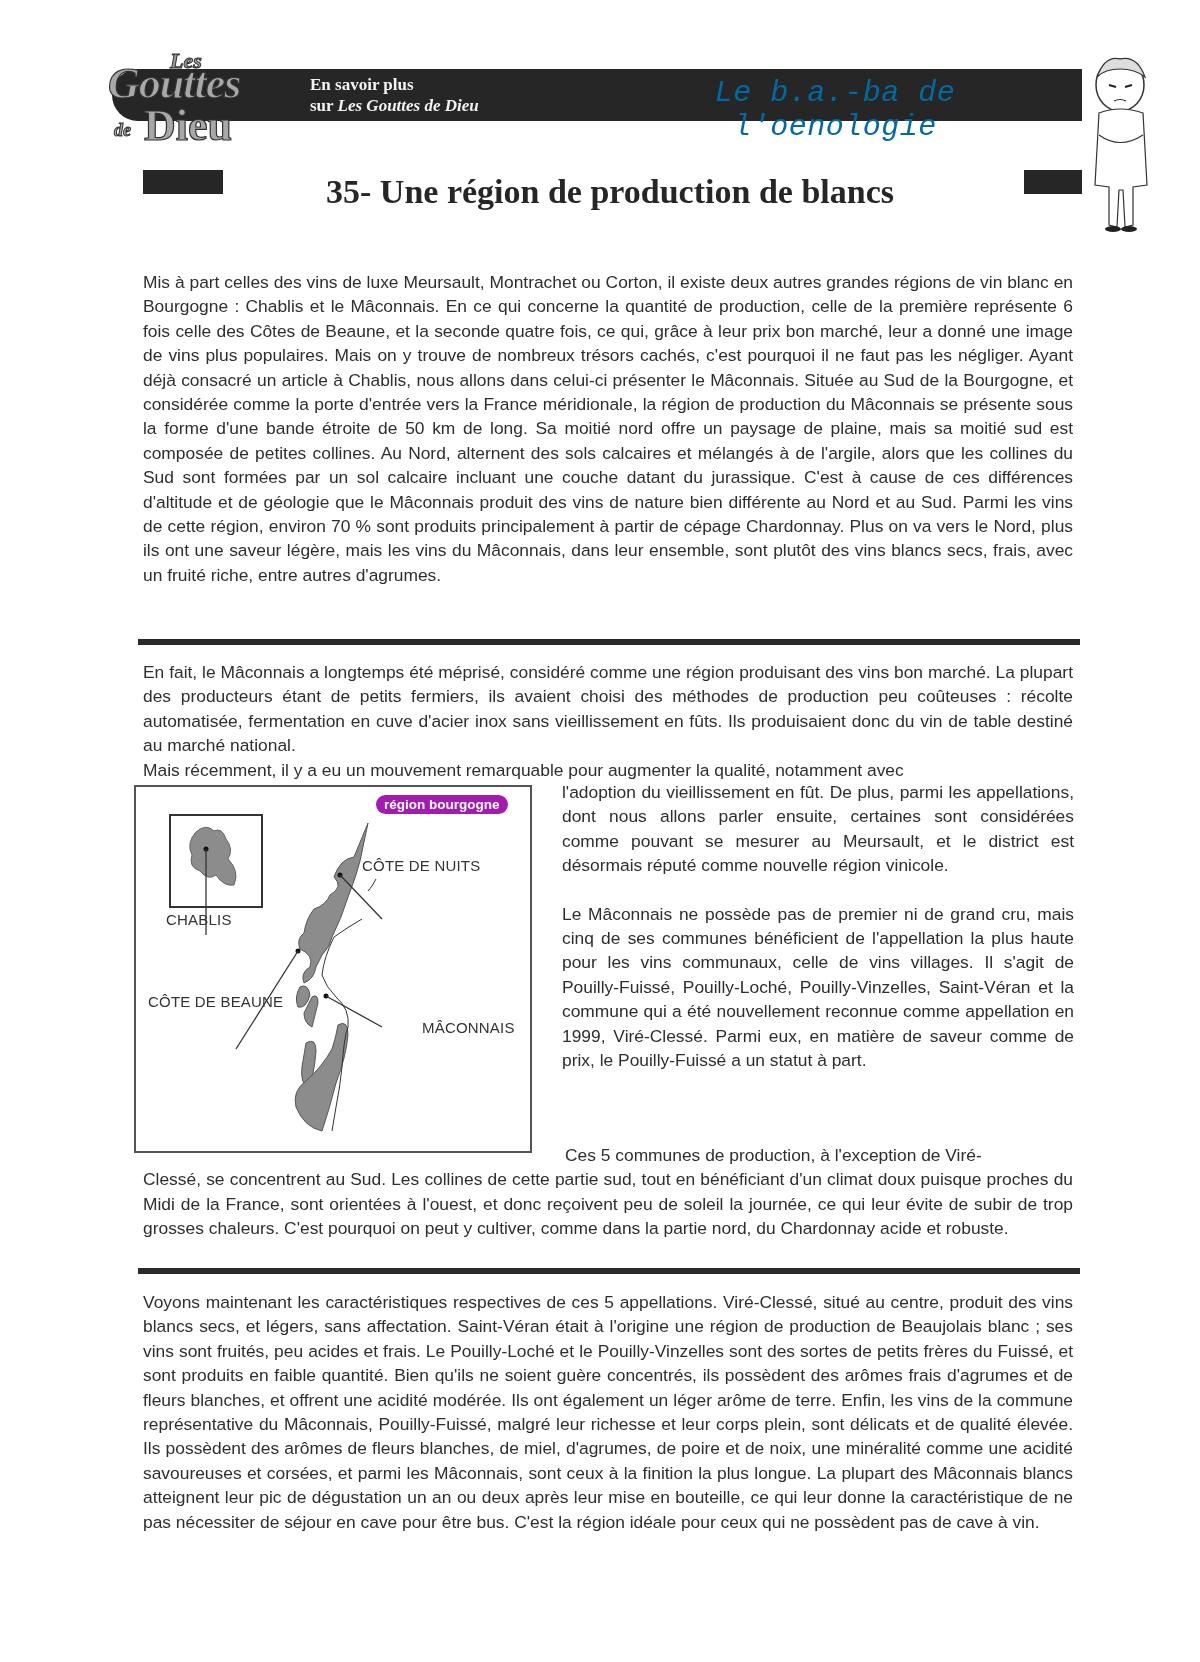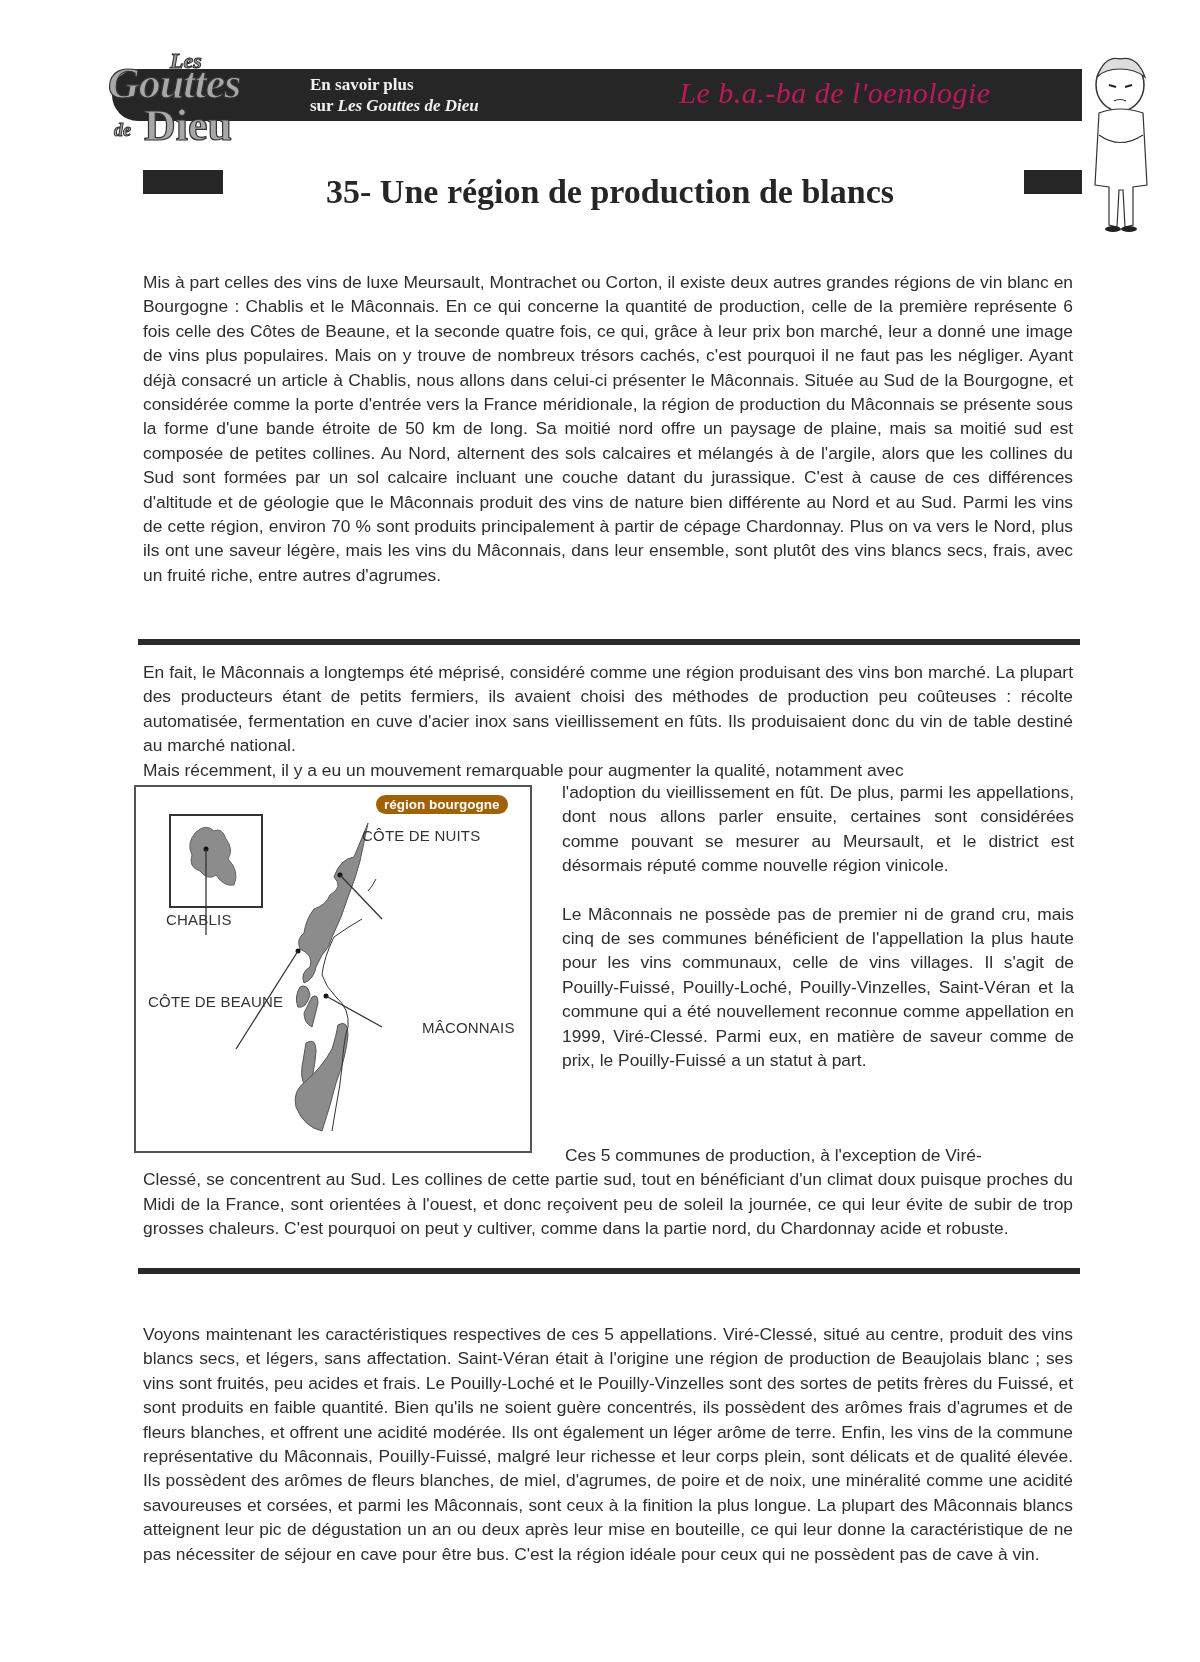--- a/index.html
+++ b/index.html
@@ -5,31 +5,31 @@
   html, body { margin:0; padding:0; background:#ffffff; }
   body { width:1200px; height:1662px; position:relative; overflow:hidden; font-family:"Liberation Sans", sans-serif; color:#2a2a2a; }
   .header-band { position:absolute; left:112px; top:69px; width:970px; height:52px; background:#262626; border-radius:26px 0 0 26px; }
   .logo { position:absolute; left:100px; top:38px; width:200px; height:118px; }
   .logo .les { position:absolute; left:70px; top:2px; font-family:Liberation Serif, serif; font-style:italic; font-weight:bold; font-size:22px; color:#9a9a9a;margin-top:8px; -webkit-text-stroke:1px #333; }
   .logo .goutttes { position:absolute; left:8px; top:20px; font-family:"Liberation Serif", serif; font-style:italic; font-weight:bold; font-size:44px; color:#a8a8a8; -webkit-text-stroke:1.2px #333; letter-spacing:-1px; }
   .logo .de { position:absolute; left:14px; top:82px; font-family:"Liberation Serif", serif; font-style:italic; font-weight:bold; font-size:18px; color:#a8a8a8; -webkit-text-stroke:1px #333; }
   .logo .dieu { position:absolute; left:44px; top:62px; font-family:"Liberation Serif", serif; font-weight:bold; font-size:44px; color:#a8a8a8; -webkit-text-stroke:1.2px #333; }
   .band-sub { position:absolute; left:310px; top:74px; color:#f2f2f2; font-family:"Liberation Serif", serif; font-weight:bold; font-size:17px; line-height:21px; }
   .band-sub em { font-style:italic; }
-  .band-title { position:absolute; left:640px; top:76px; width:390px; text-align:center; color:#be185d; font-family:Liberation Serif, serif; font-style:italic; font-size:30px; letter-spacing:0.5px; }
+  .band-title { position:absolute; left:640px; top:76px; width:390px; text-align:center; color:#0369a1; font-family:Liberation Mono, monospace; font-style:italic; font-size:30px; letter-spacing:0.5px; }
   .mascot { position:absolute; left:1085px; top:55px; width:70px; height:180px; }
   .title-wrap { position:absolute; left:140px; top:158px; width:940px; text-align:center; font-family:"Liberation Serif", serif; font-weight:bold; font-size:34px; line-height:43px; color:#262626;margin-top:12px; }
   .title-bar-left { position:absolute; left:143px; top:170px; width:80px; height:24px; background:#262626; }
   .title-bar-right { position:absolute; left:1024px; top:170px; width:58px; height:24px; background:#262626; }
   .para { position:absolute; left:143px; width:930px; font-size:17.4px; line-height:24.4px; text-align:justify; color:#2e2e2e; }
   .para p { margin:0; }
   .rule { position:absolute; left:138px; width:942px; height:6px; background:#2a2a2a; }
   .map-box { position:absolute; left:134px; top:785px; width:394px; height:364px; border:2px solid #555; background:#fff; }
   .map-svg { position:absolute; left:0; top:0; }
-  .map-badge { position:absolute; left:240px; top:8px; background:#a16207; color:#fff; font-weight:bold; font-size:13.5px; padding:2px 8px; border-radius:11px; }
+  .map-badge { position:absolute; left:240px; top:8px; background:#a21caf; color:#fff; font-weight:bold; font-size:13.5px; padding:2px 8px; border-radius:11px; }
   .map-label { position:absolute; font-size:15px; color:#333; letter-spacing:0.2px; }
   .col-right { position:absolute; left:562px; width:512px; font-size:17.4px; line-height:24.4px; text-align:justify; color:#2e2e2e; }
   .col-right p { margin:0; }
 </style>
 </head>
 <body>
 
 <div class="header-band"></div>
 <div class="logo">
   <span class="les">Les</span>
@@ -121,33 +121,33 @@
     <circle cx="173" cy="127" r="0" fill="#111"></circle>
     <circle cx="174" cy="128" r="0" fill="#111"></circle>
     <circle cx="175" cy="129" r="0" fill="#111"></circle>
     <circle cx="176" cy="130" r="0" fill="#111"></circle>
     <circle cx="162" cy="164" r="2.5" fill="#111"></circle>
     <line x1="162" y1="164" x2="100" y2="262" stroke="#333" stroke-width="1.3"></line>
     <circle cx="190" cy="209" r="2.5" fill="#111"></circle>
     <line x1="190" y1="209" x2="246" y2="240" stroke="#333" stroke-width="1.3"></line>
   </svg>
   <span class="map-badge">région bourgogne</span>
-  <span class="map-label" style="left:226px; top:40px;">CÔTE DE NUITS</span>
+  <span class="map-label" style="left:226px; top:70px;">CÔTE DE NUITS</span>
   <span class="map-label" style="left:30px; top:124px;">CHABLIS</span>
   <span class="map-label" style="left:12px; top:206px;">CÔTE DE BEAUNE</span>
   <span class="map-label" style="left:286px; top:232px;">MÂCONNAIS</span>
 </div>
 
 <div class="col-right" style="top:780px;">
   <p>l'adoption du vieillissement en fût. De plus, parmi les appellations, dont nous allons parler ensuite, certaines sont considérées comme pouvant se mesurer au Meursault, et le district est désormais réputé comme nouvelle région vinicole.</p>
   <p style="margin-top:24px;">Le Mâconnais ne possède pas de premier ni de grand cru, mais cinq de ses communes bénéficient de l'appellation la plus haute pour les vins communaux, celle de vins villages. Il s'agit de Pouilly-Fuissé, Pouilly-Loché, Pouilly-Vinzelles, Saint-Véran et la commune qui a été nouvellement reconnue comme appellation en 1999, Viré-Clessé. Parmi eux, en matière de saveur comme de prix, le Pouilly-Fuissé a un statut à part.</p>
 </div>
 
 <div class="para" style="top:1143px;">
   <p style="padding-left:422px;">Ces 5 communes de production, à l'exception de Viré-</p>
   <p>Clessé, se concentrent au Sud. Les collines de cette partie sud, tout en bénéficiant d'un climat doux puisque proches du Midi de la France, sont orientées à l'ouest, et donc reçoivent peu de soleil la journée, ce qui leur évite de subir de trop grosses chaleurs. C'est pourquoi on peut y cultiver, comme dans la partie nord, du Chardonnay acide et robuste.</p>
 </div>
 
 <div class="rule" style="top:1268px;"></div>
 
-<div class="para" style="top:1322px;">
+<div class="para" style="top:1290px;">
   <p>Voyons maintenant les caractéristiques respectives de ces 5 appellations. Viré-Clessé, situé au centre, produit des vins blancs secs, et légers, sans affectation. Saint-Véran était à l'origine une région de production de Beaujolais blanc ; ses vins sont fruités, peu acides et frais. Le Pouilly-Loché et le Pouilly-Vinzelles sont des sortes de petits frères du Fuissé, et sont produits en faible quantité. Bien qu'ils ne soient guère concentrés, ils possèdent des arômes frais d'agrumes et de fleurs blanches, et offrent une acidité modérée. Ils ont également un léger arôme de terre. Enfin, les vins de la commune représentative du Mâconnais, Pouilly-Fuissé, malgré leur richesse et leur corps plein, sont délicats et de qualité élevée. Ils possèdent des arômes de fleurs blanches, de miel, d'agrumes, de poire et de noix, une minéralité comme une acidité savoureuses et corsées, et parmi les Mâconnais, sont ceux à la finition la plus longue. La plupart des Mâconnais blancs atteignent leur pic de dégustation un an ou deux après leur mise en bouteille, ce qui leur donne la caractéristique de ne pas nécessiter de séjour en cave pour être bus. C'est la région idéale pour ceux qui ne possèdent pas de cave à vin.</p>
 </div>
 
 </body></html>

